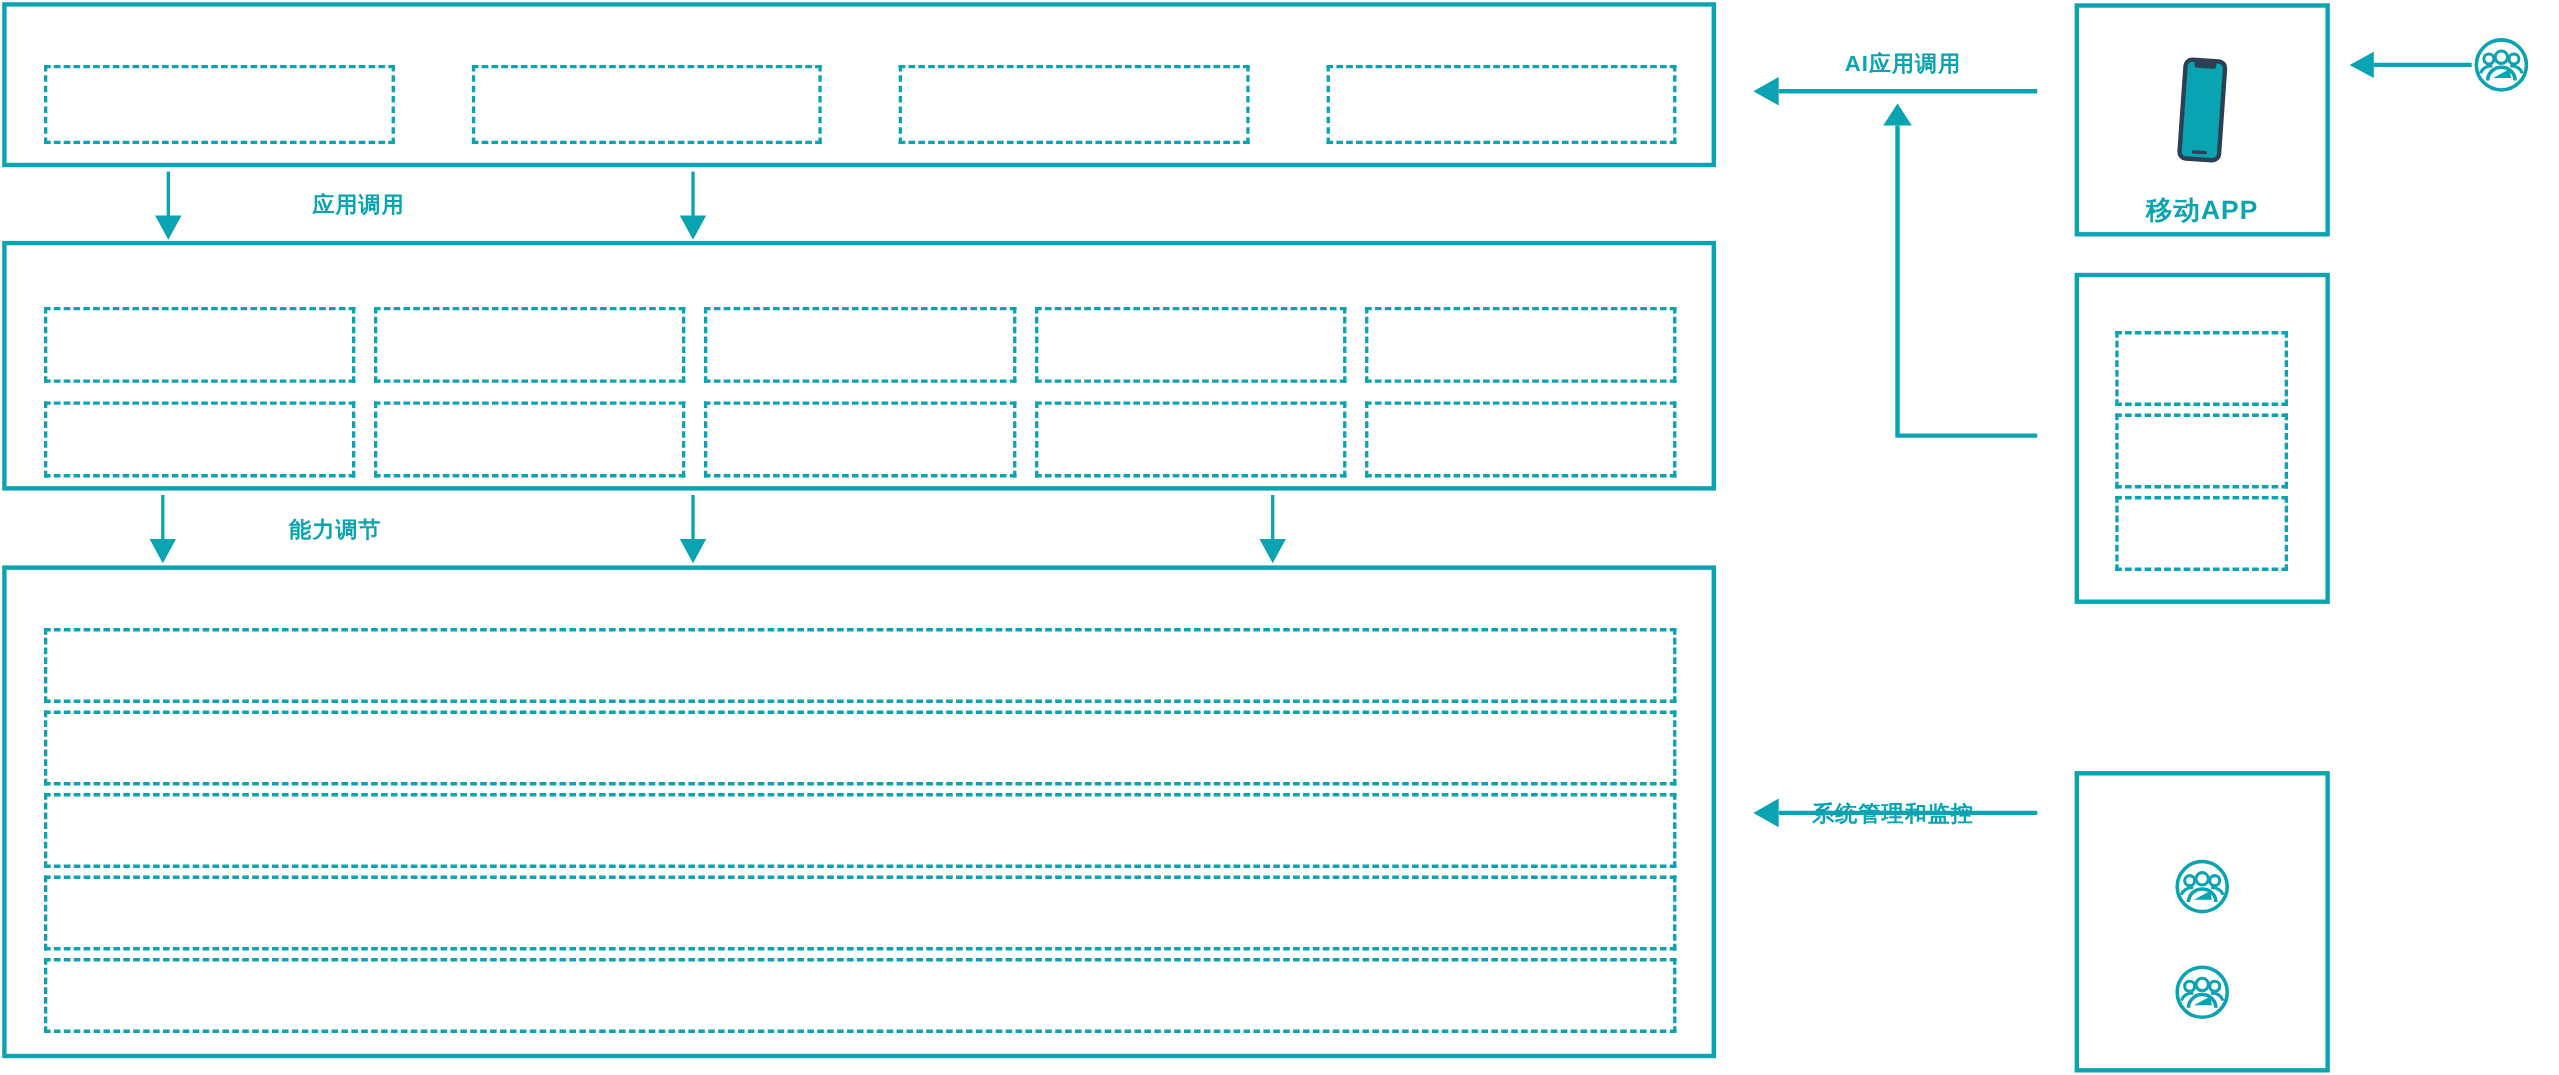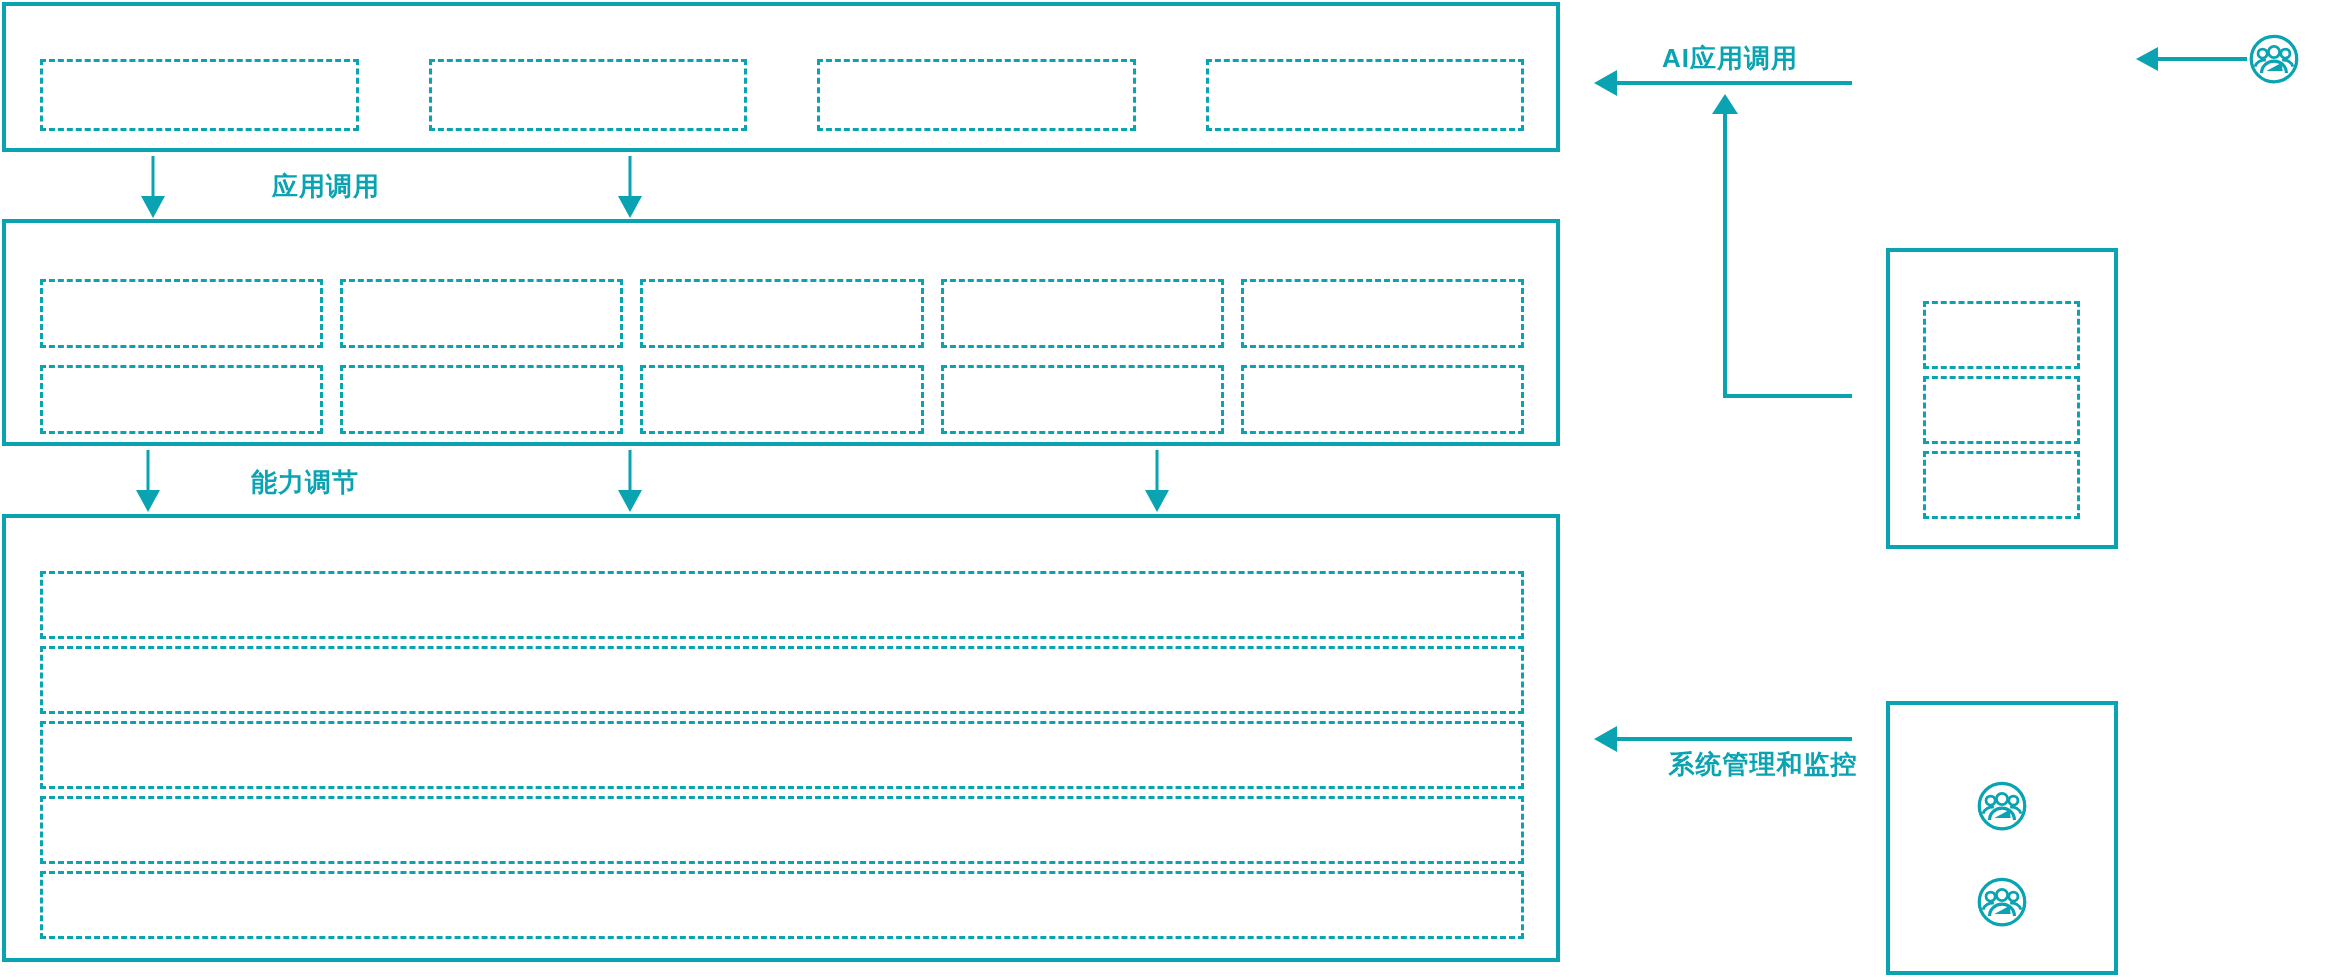--- a/index.html
+++ b/index.html
@@ -46,28 +46,28 @@
   .box-middle .ph{height:69px;}
   .box-bottom .ph{height:68px;flex:none;}
   .box-rightmid .ph{height:68px;flex:none;}
 
   
   .lbl{
     position:absolute;
     transform:translate(-50%,-50%);
     color:var(--accent);
     font-weight:bold;
-    font-size:26px;
+    font-size:20px;
     white-space:nowrap;
     letter-spacing:1px;
   }
   .lbl-app{left:289px;top:186px;margin-left:37px;}
   .lbl-cap{left:293px;top:482px;margin-left:12px;}
   .lbl-ai{left:1730px;top:58px;}
-  .lbl-sys{left:1721px;top:764px;margin-left:42px;}
+  .lbl-sys{left:1721px;top:740px;}
 
   
   .overlay{
     position:absolute;left:0;top:0;width:2326px;height:977px;
     pointer-events:none;
   }
   .ln{stroke:var(--accent);fill:none;}
   .w3{stroke-width:3px;}
   .w4{stroke-width:4px;}
   .hd{fill:var(--accent);stroke:none;}
@@ -140,20 +140,33 @@
     </div>
 
   <div class="box box-bottom">
     <div class="ph"></div>
   <div class="ph"></div>
       <div class="ph"></div>
       <div class="ph"></div>
       <div class="ph"></div>
     </div>
 
+  <div class="box box-mobile">
+    <div class="phone-wrap">
+      <svg viewBox="0 0 60 104" width="62" height="104">
+        <g transform="rotate(4 30 52)">
+          <rect x="10" y="4" width="40" height="94" rx="8" fill="var(--phone-dark)"></rect>
+          <rect x="14" y="8" width="32" height="86" rx="4" fill="var(--accent)"></rect>
+          <rect x="20" y="7" width="20" height="6" rx="3" fill="var(--phone-dark)"></rect>
+          <rect x="23" y="88" width="14" height="3" rx="1.5" fill="var(--phone-dark)"></rect>
+        </g>
+      </svg>
+    </div>
+    <span class="mobile-label">移动APP</span>
+  </div>
 
   <div class="box box-rightmid">
     <div class="ph"></div>
   <div class="ph"></div>
       <div class="ph"></div>
     </div>
 
   <div class="box box-users">
     <svg class="gicon" viewBox="0 0 48 48">
       <circle class="gi gi3" cx="24" cy="24" r="21"></circle>

